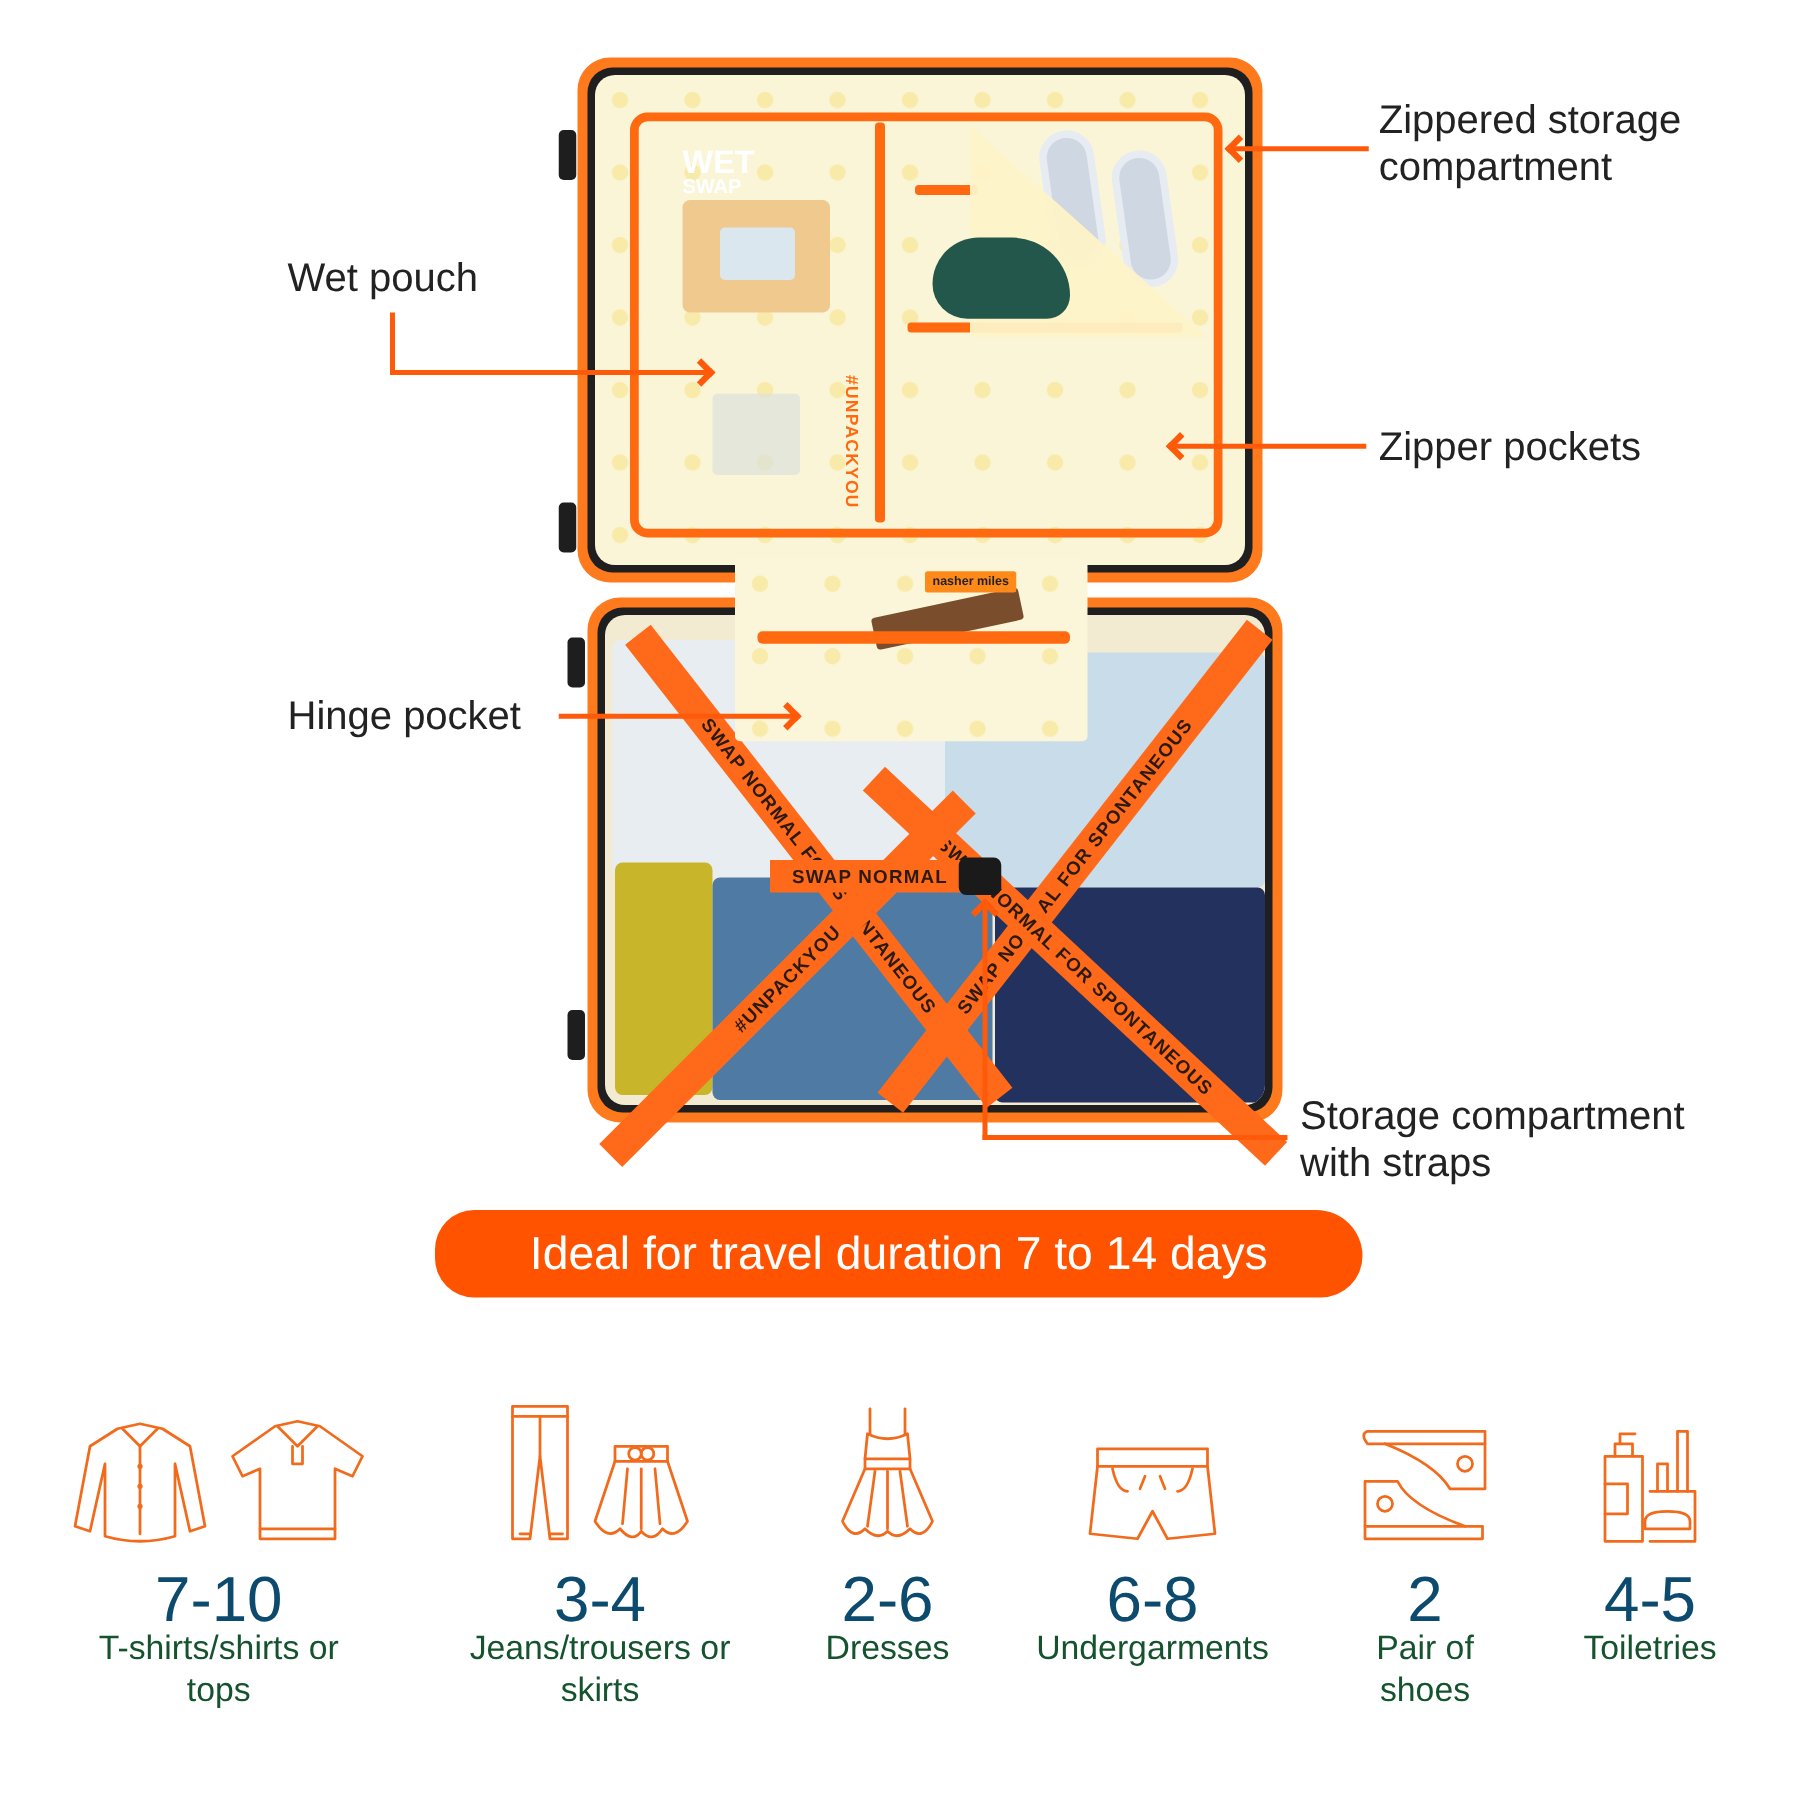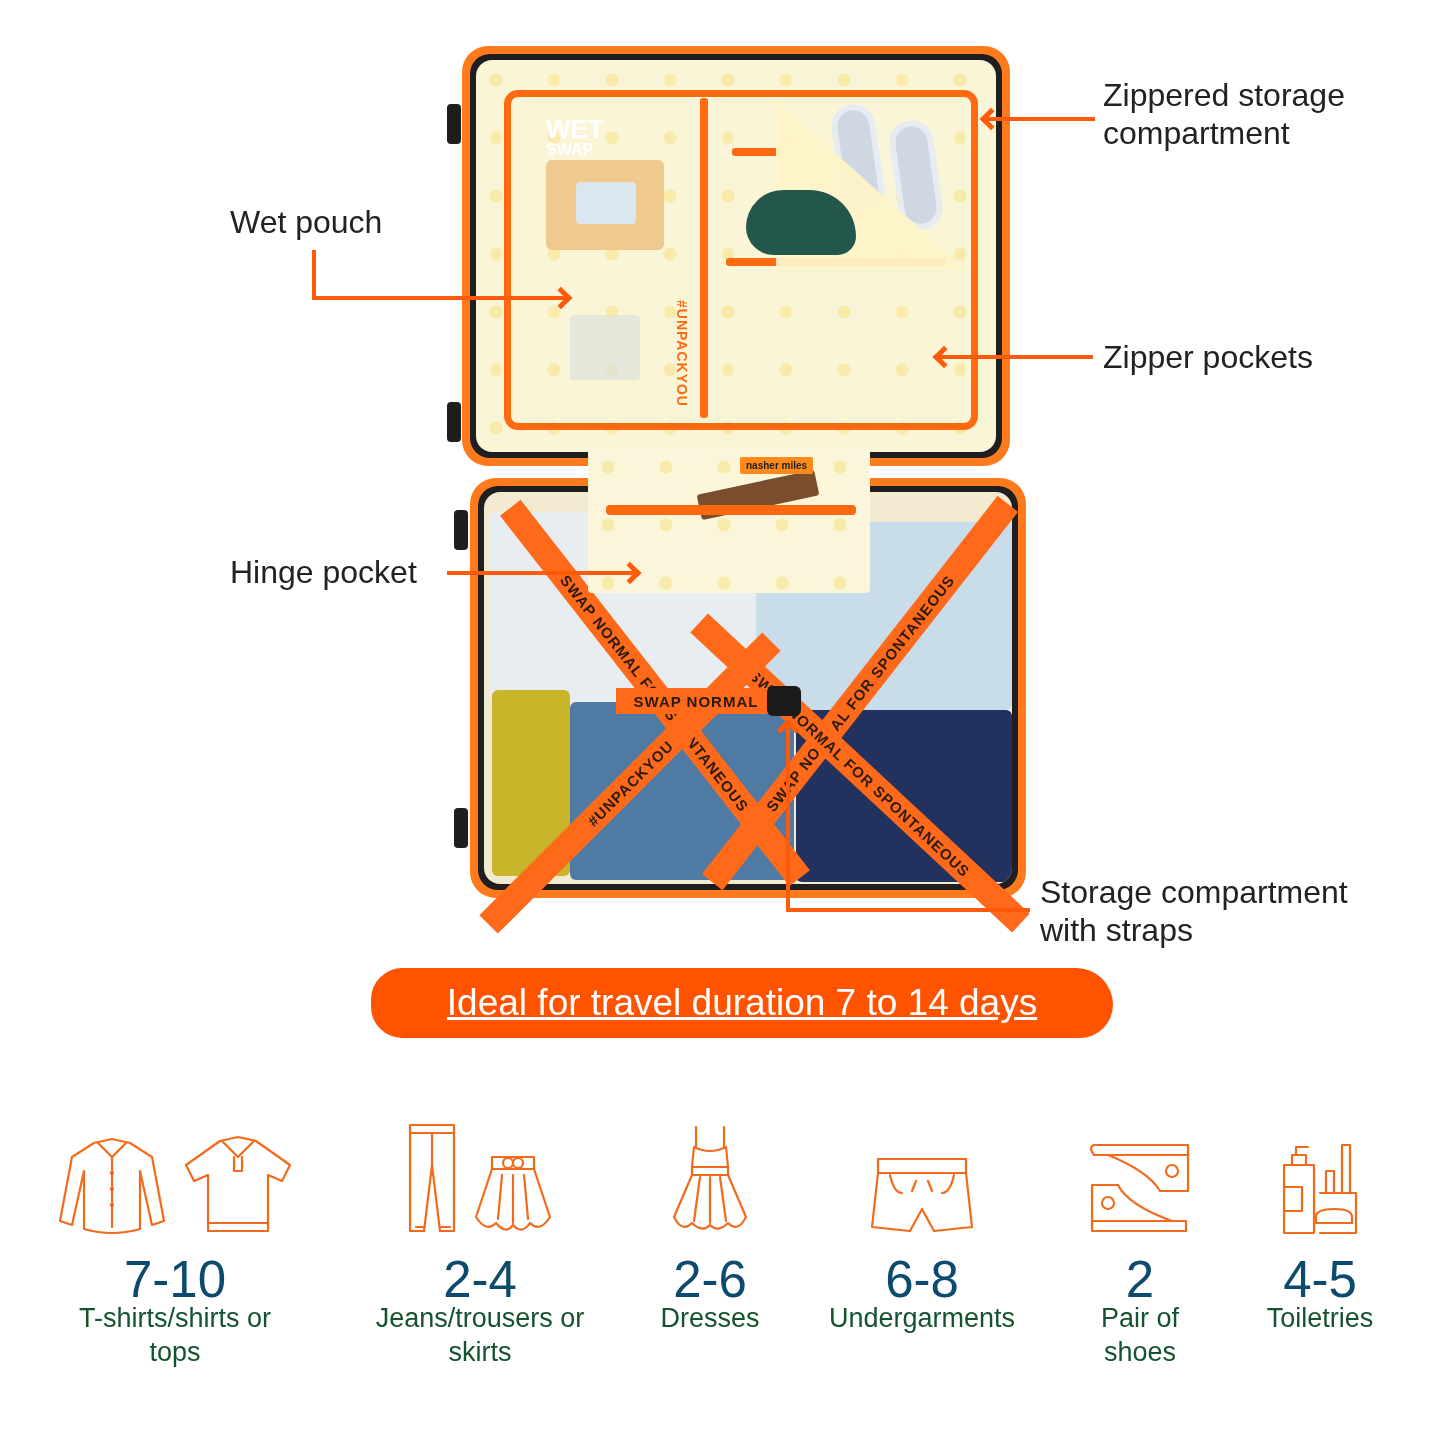--- a/index.html
+++ b/index.html
@@ -55,22 +55,22 @@
 
   
   .callout { position: absolute; font-size: 32px; line-height: 38px; color: #222; }
   .line { position: absolute; background: #ff5a0a; }
   .arrowhead { position: absolute; width: 16px; height: 16px; border-top: 5px solid #ff5a0a; border-right: 5px solid #ff5a0a; }
   .ah-right { transform: rotate(45deg); }
   .ah-left { transform: rotate(-135deg); }
   .ah-up { transform: rotate(-45deg); }
 
   
-  .banner { position: absolute; left: 371px; top: 968px; width: 742px; height: 70px; background: #ff5300;
-    border-radius: 34px 40px 36px 34px; color: #ffffff; font-size: 37px; display: flex; align-items: center; justify-content: center; text-decoration: underline; }
+  .banner { position: absolute; left: 348px; top: 968px; width: 742px; height: 70px; background: #ff5300;
+    border-radius: 34px 40px 36px 34px; color: #ffffff; font-size: 37px; display: flex; align-items: center; justify-content: center; }
 
   
   .items { position: absolute; left: 0; top: 1110px; width: 1445px; height: 300px; }
   .item { position: absolute; top: 0; text-align: center; }
   .item .icons { height: 125px; display: flex; align-items: flex-end; justify-content: center; gap: 14px; }
   .item svg { stroke: #f26a1b; fill: none; stroke-width: 2.2; stroke-linecap: round; stroke-linejoin: round; }
   .item .count { margin-top: 24px; font-size: 51px; line-height: 42px; color: #0c4a6e; }
   .item .desc { font-size: 27px; line-height: 34px; color: #14532d; }
 </style>
 </head>
@@ -202,21 +202,21 @@
         <svg width="82" height="82" viewBox="0 0 82 82">
           <path d="M20 4 L62 4 L62 16 L20 16 Z"></path>
             <circle cx="36" cy="10" r="5"></circle>
             <circle cx="46" cy="10" r="5"></circle>
           <path d="M20 16 L4 64 Q14 80 24 70 Q34 82 41 72 Q50 82 58 70 Q68 80 78 64 L62 16"></path>
           <path d="M30 22 L26 66"></path>
             <path d="M41 22 L41 70"></path>
             <path d="M52 22 L56 66"></path>
         </svg>
       </div>
-      <div class="count">2-4</div>
+      <div class="count">3-4</div>
       <div class="desc">Jeans/trousers or</div>
       <div class="desc">skirts</div>
     </div>
 
     <div class="item" style="left:640px; width:140px;">
       <div class="icons">
         <svg width="76" height="110" viewBox="0 0 76 110">
           <path d="M24 2 L24 22"></path>
             <path d="M52 2 L52 22"></path>
           <path d="M22 22 Q38 30 54 22 L56 42 L20 42 Z"></path>

